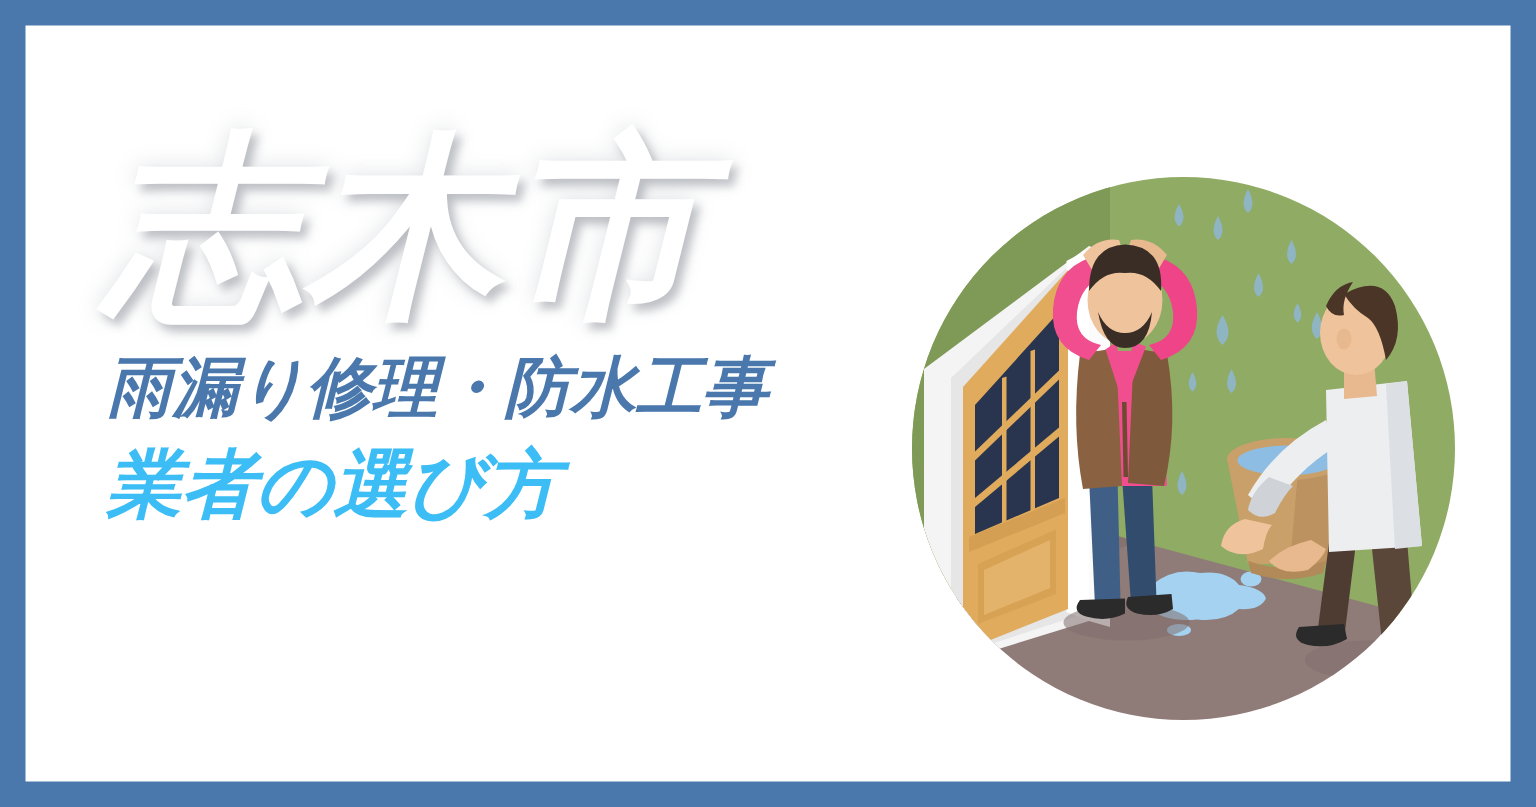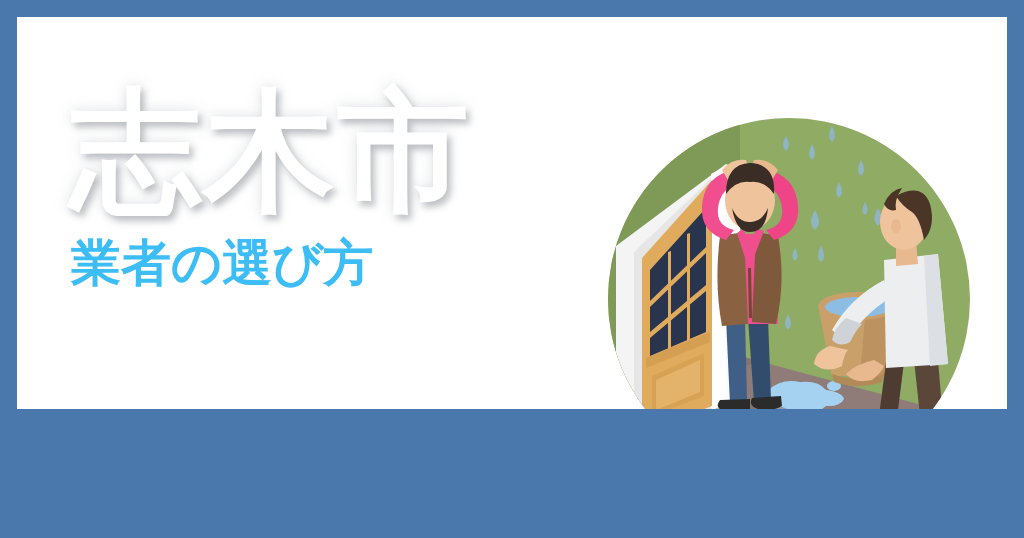--- a/index.html
+++ b/index.html
@@ -13,23 +13,24 @@
   
   #banner {
     position:relative;
     width:1024px; height:538px;
     background:#4a78ad;
     overflow:hidden;
   }
   #inner {
     position:absolute;
     left:17px; top:17px;
-    width:990px; height:392px;
+    width:990px; height:504px;
     background:#ffffff;
     overflow:hidden;
+    font-style:italic;
   }
 
   
   #text-block {
     position:absolute;
     left:38px; top:60px;
     width:560px;
   }
   #main-title {
     font-size:132px;
@@ -74,20 +75,21 @@
   #illustration svg { display:block; width:362px; height:362px; }
 </style>
 </head>
 <body>
 
 <div id="banner">
   <div id="inner">
 
     <div id="text-block">
       <div id="main-title">志木市</div>
+      <div id="subtitle">雨漏り修理・防水工事</div>
       <div id="tagline">業者の選び方</div>
     </div>
 
     <div id="illustration">
       <svg viewBox="0 0 362 362" xmlns="http://www.w3.org/2000/svg" aria-hidden="true">
         <defs>
           <clipPath id="circ">
               <circle cx="181" cy="181" r="181"></circle>
             </clipPath>
         </defs>

